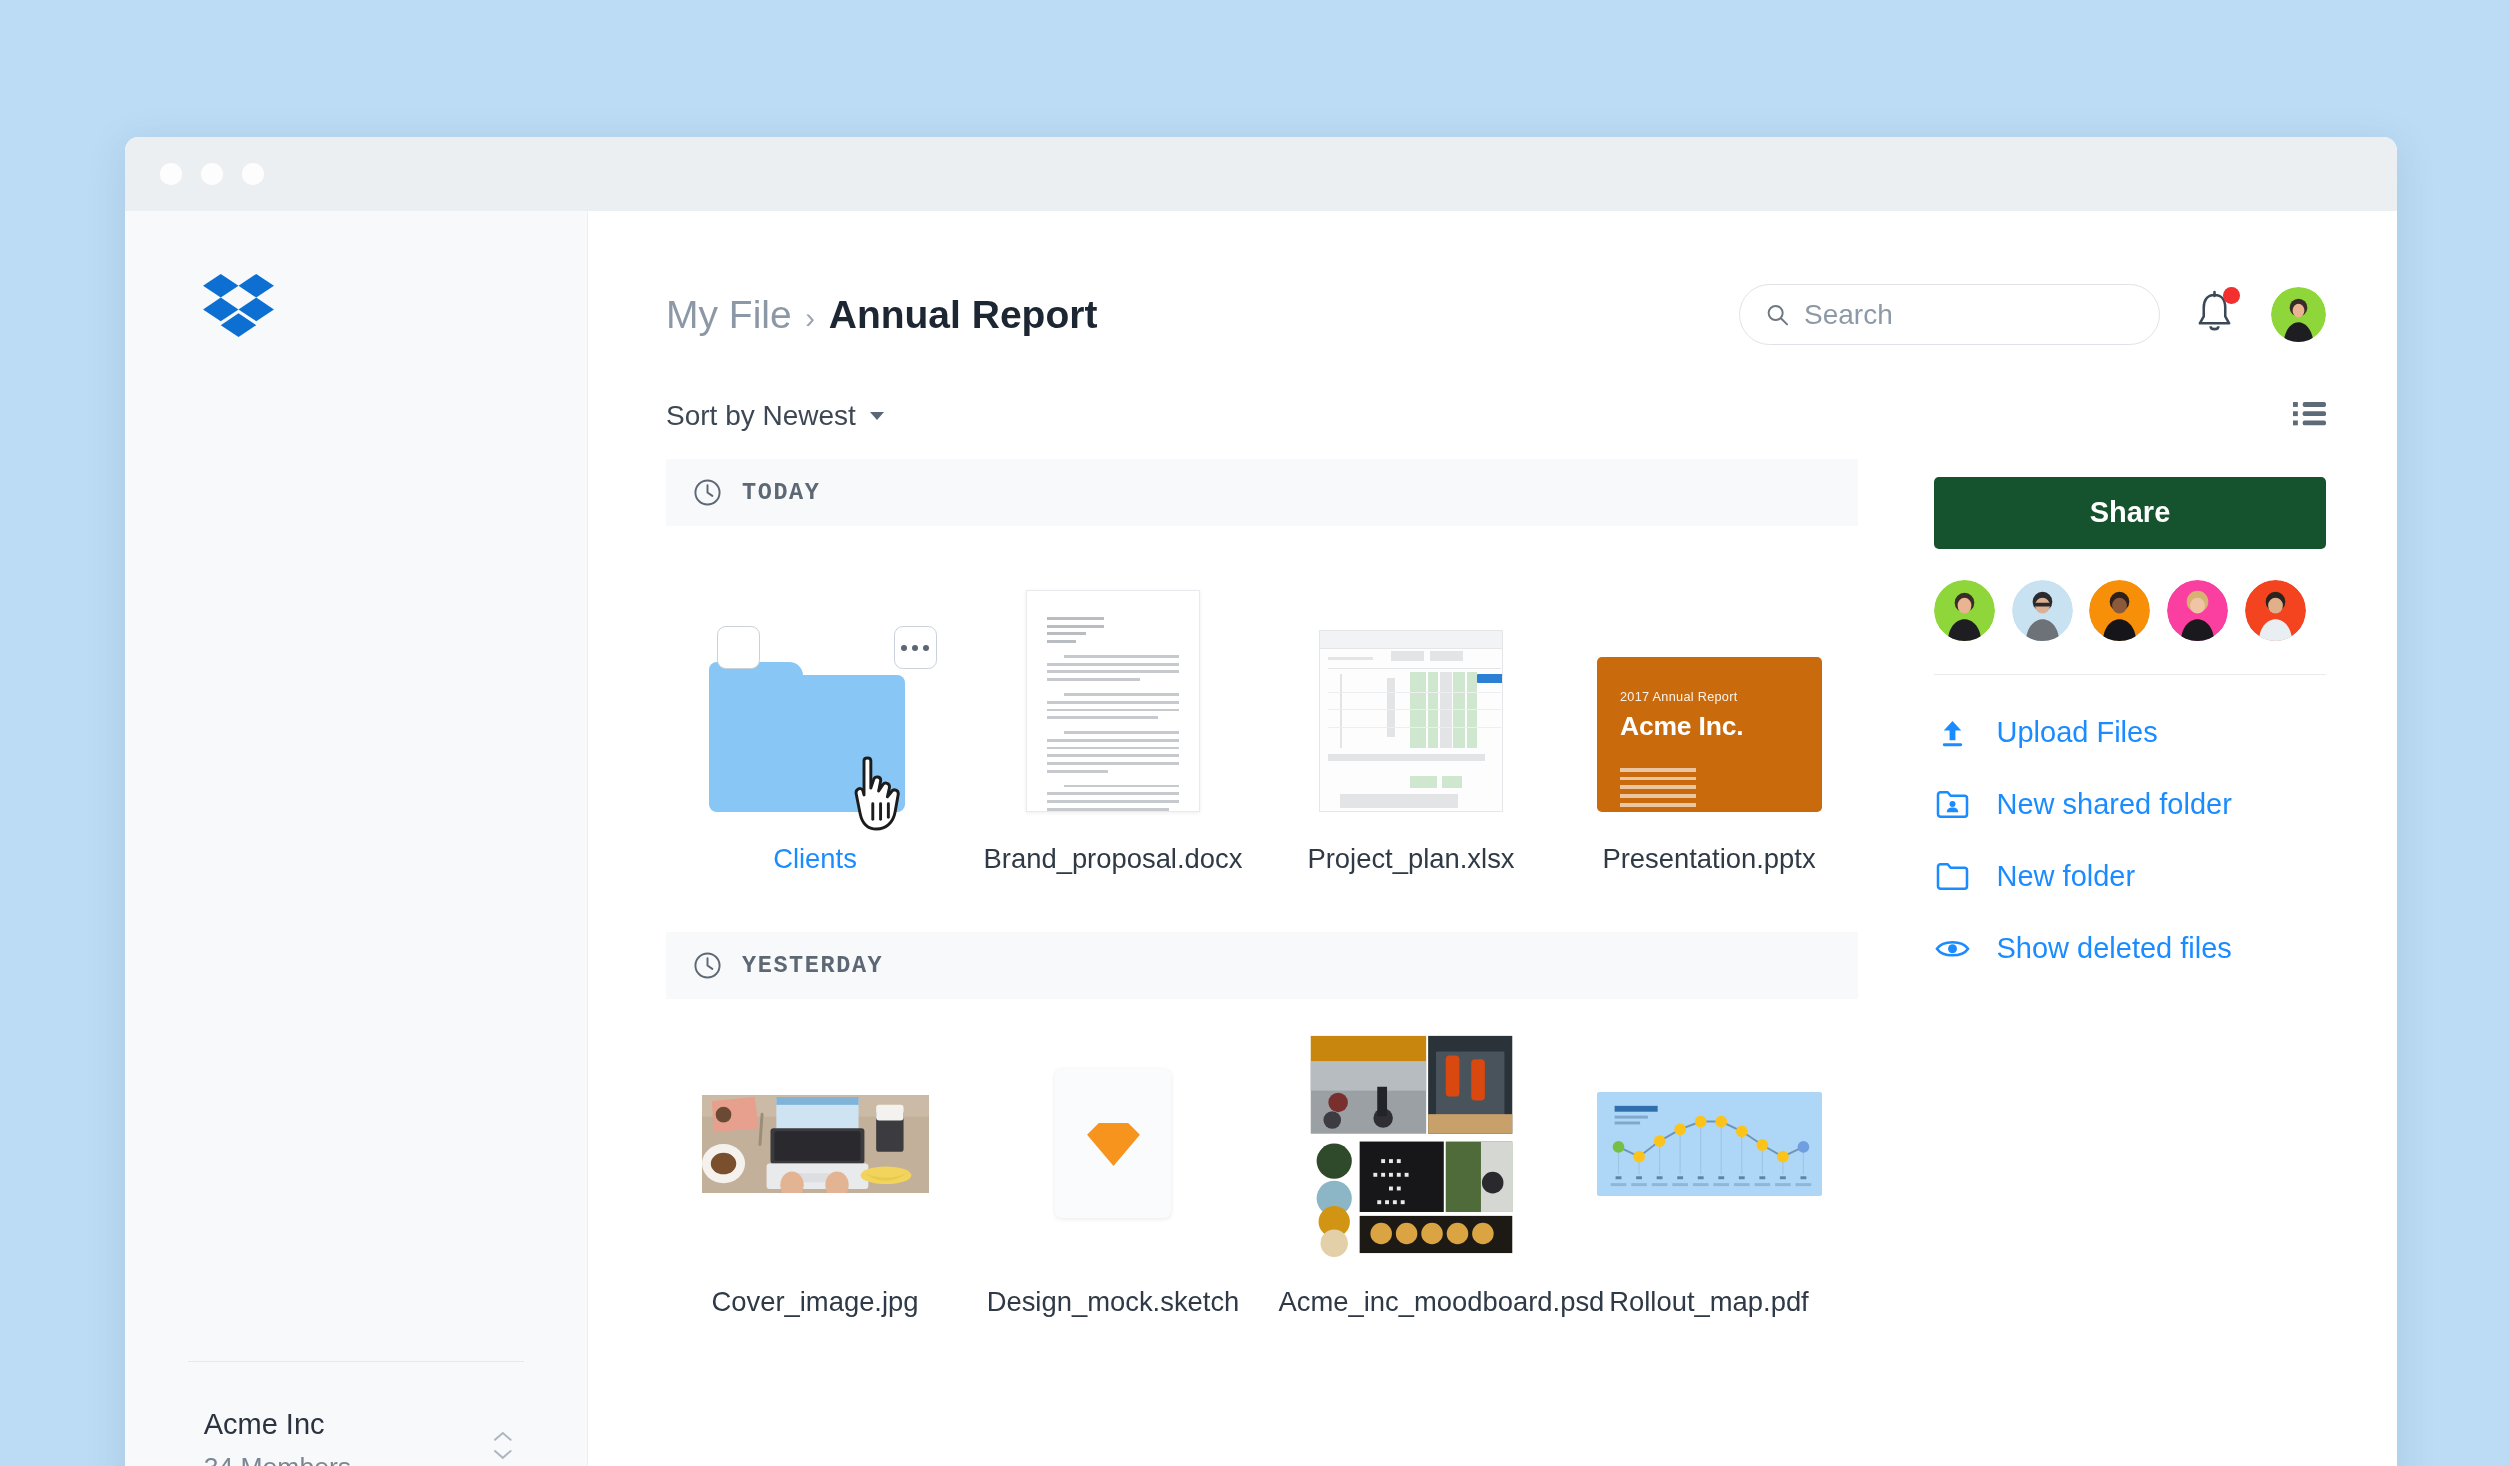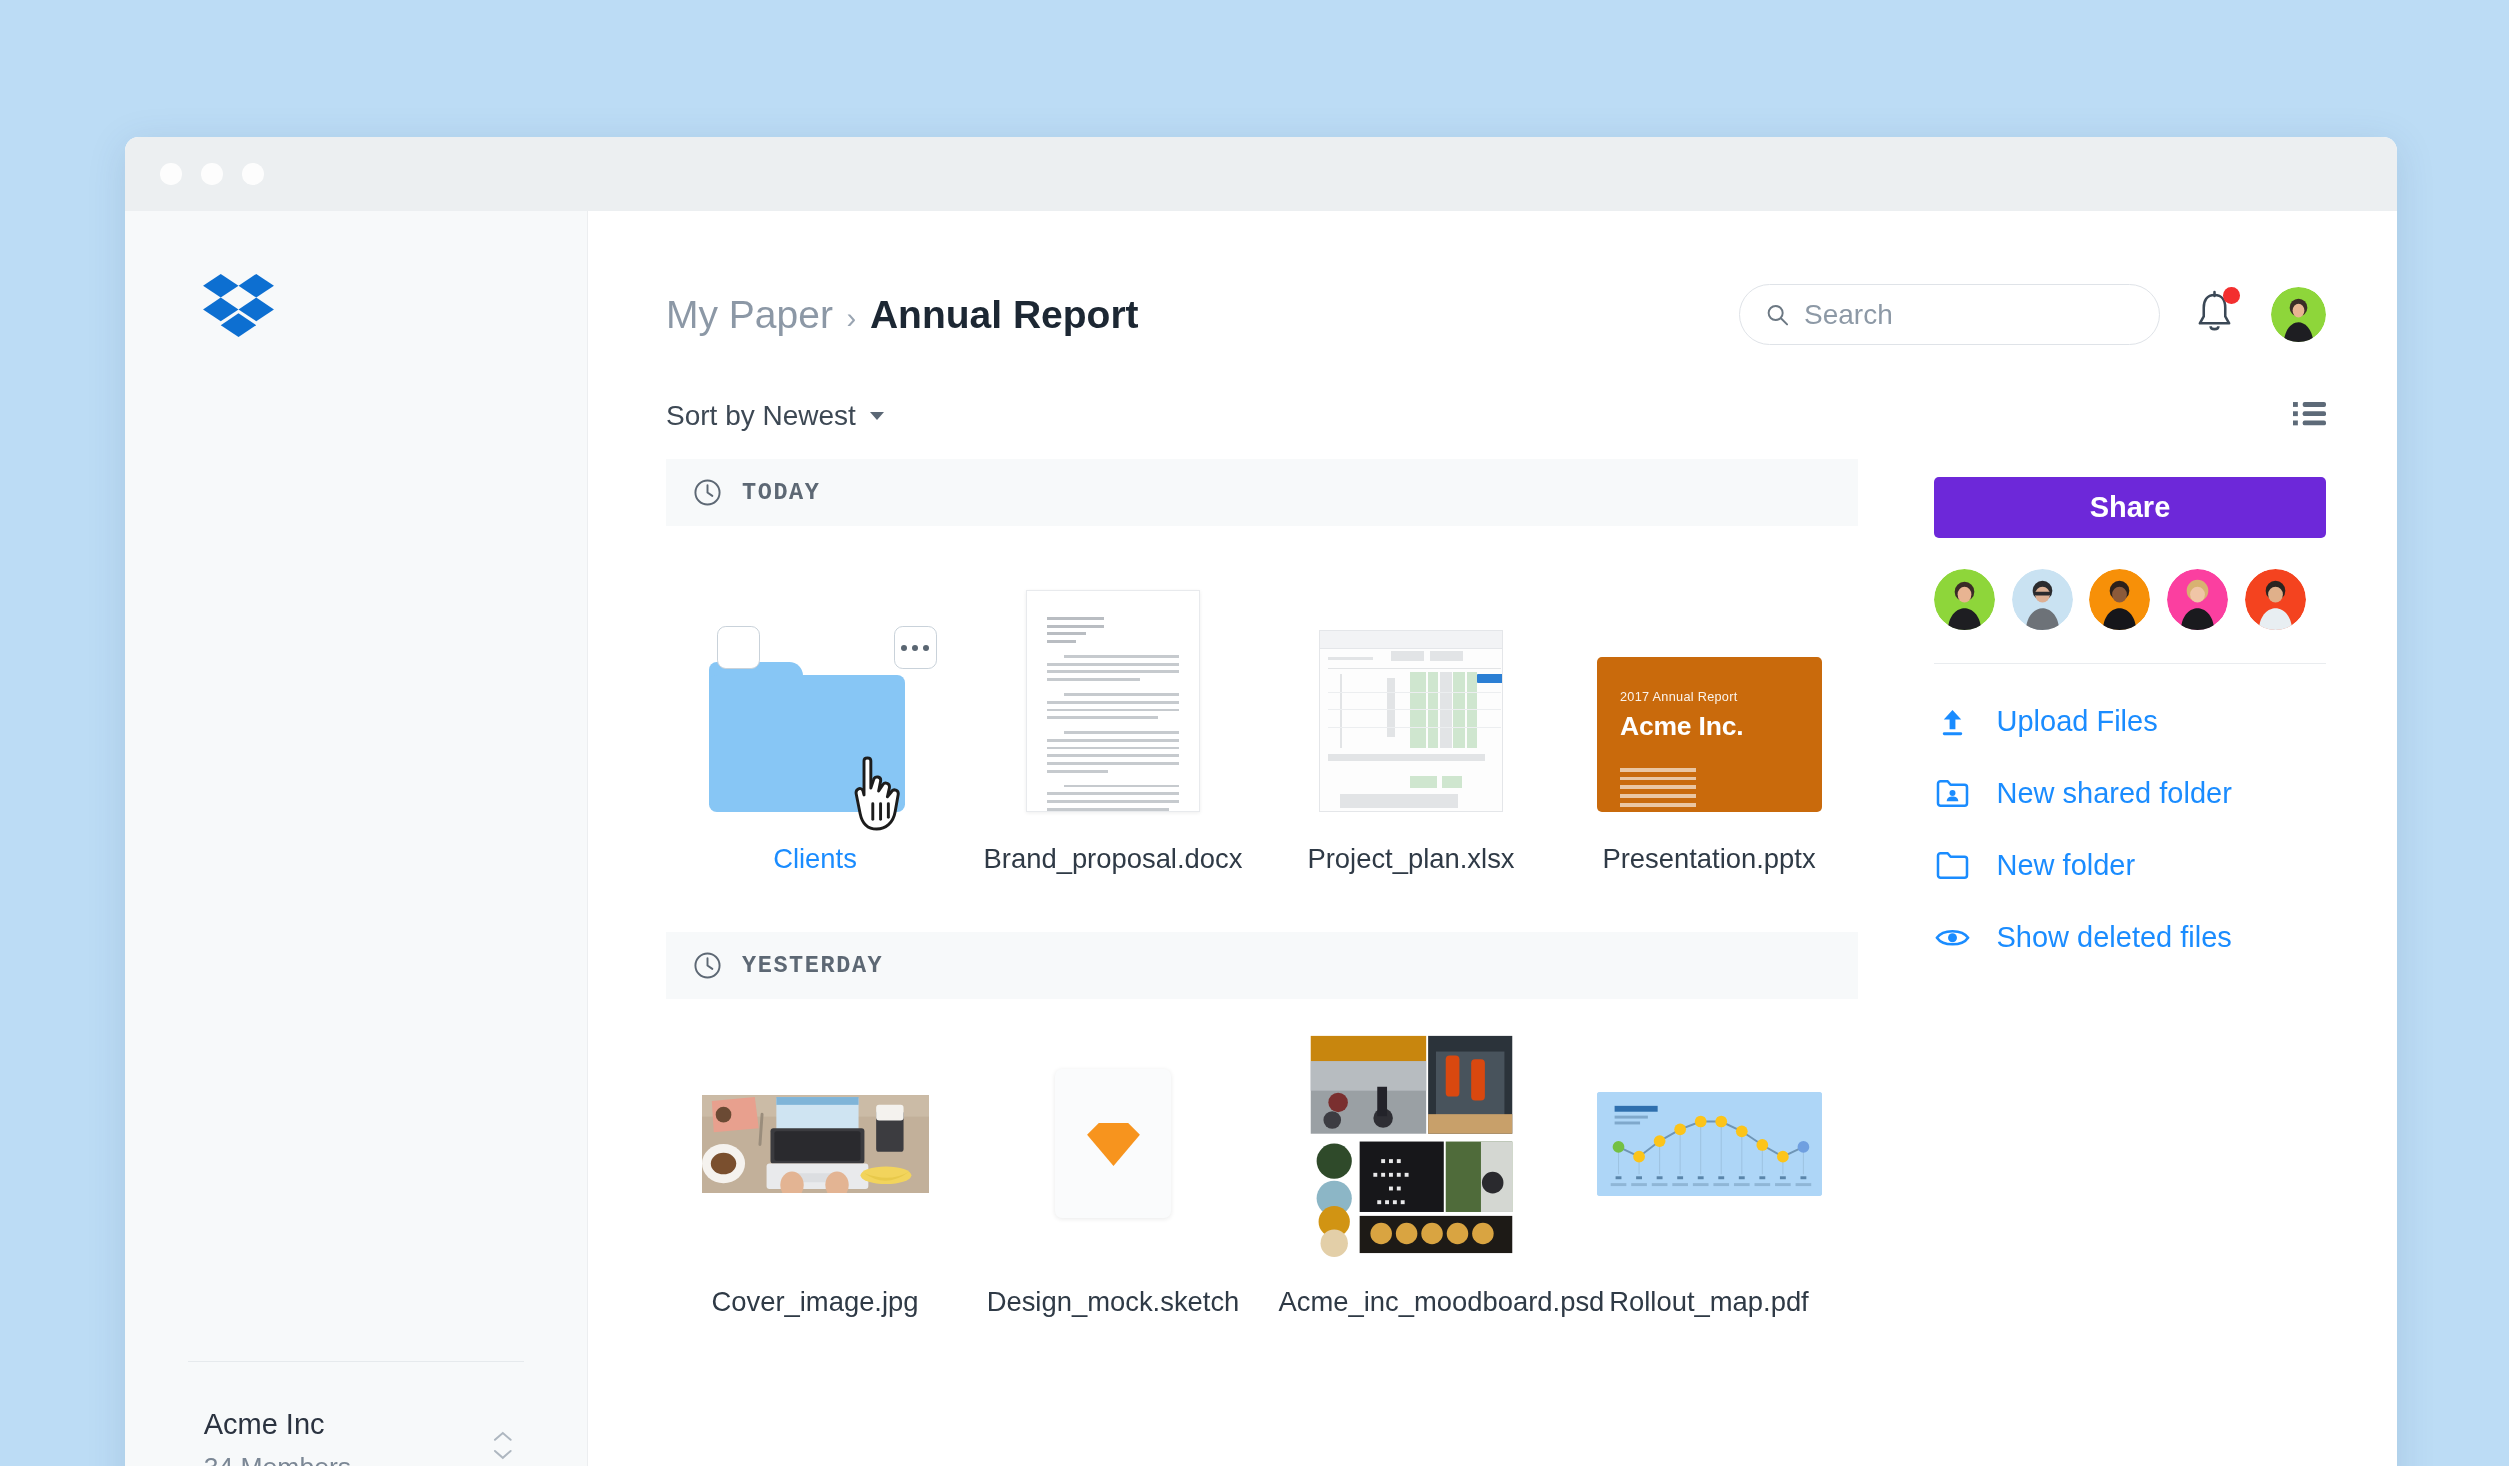--- a/index.html
+++ b/index.html
@@ -160,21 +160,21 @@
   }
 
   
   .mood { width: 225px; height: 227px; position: relative; background: #fff; overflow: hidden; }
 
   
   .pdfchart { width: 225px; height: 104px; background: #aed6f7; border-radius: 2.9px; position: relative; overflow: hidden; }
 
   
   .share-btn {
-    width: 392px; height: 61px; background: #6d28d9; border-radius: 4.9px;
+    width: 392px; height: 72px; background: #14532d; border-radius: 4.9px;
     color: #fff; font-size: 29px; font-weight: 600;
     display: flex; align-items: center; justify-content: center;
   }
   .avatars { display: flex; gap: 16.7px; margin-top: 31px; }
   .avatar-sm { width: 61px; height: 61px; }
   .side-div { border-top: 1px solid #e9ecef; margin-top: 33px; }
   .actions { margin-top: 41px; }
   .action {
     display: flex; align-items: center; gap: 25.5px; margin-bottom: 39px;
   }
@@ -223,21 +223,21 @@
                 </svg>
             </div>
           </div>
         </div>
       </div>
 
       <div class="main">
 
         <div class="main-head">
           <div class="breadcrumb">
-            <span class="crumb-parent">My Paper</span>
+            <span class="crumb-parent">My File</span>
             <span class="crumb-sep">›</span>
             <span class="crumb-current">Annual Report</span>
           </div>
 
           <div class="head-right">
             <div class="search">
               <svg width="25.5" height="25.5" viewBox="0 0 26 26">
                 <circle cx="11" cy="11" r="8" stroke="#6c7883" stroke-width="2.2" fill="none"></circle>
                 <line x1="17" y1="17" x2="24" y2="24" stroke="#6c7883" stroke-width="2.2" stroke-linecap="round"></line>
               </svg>

